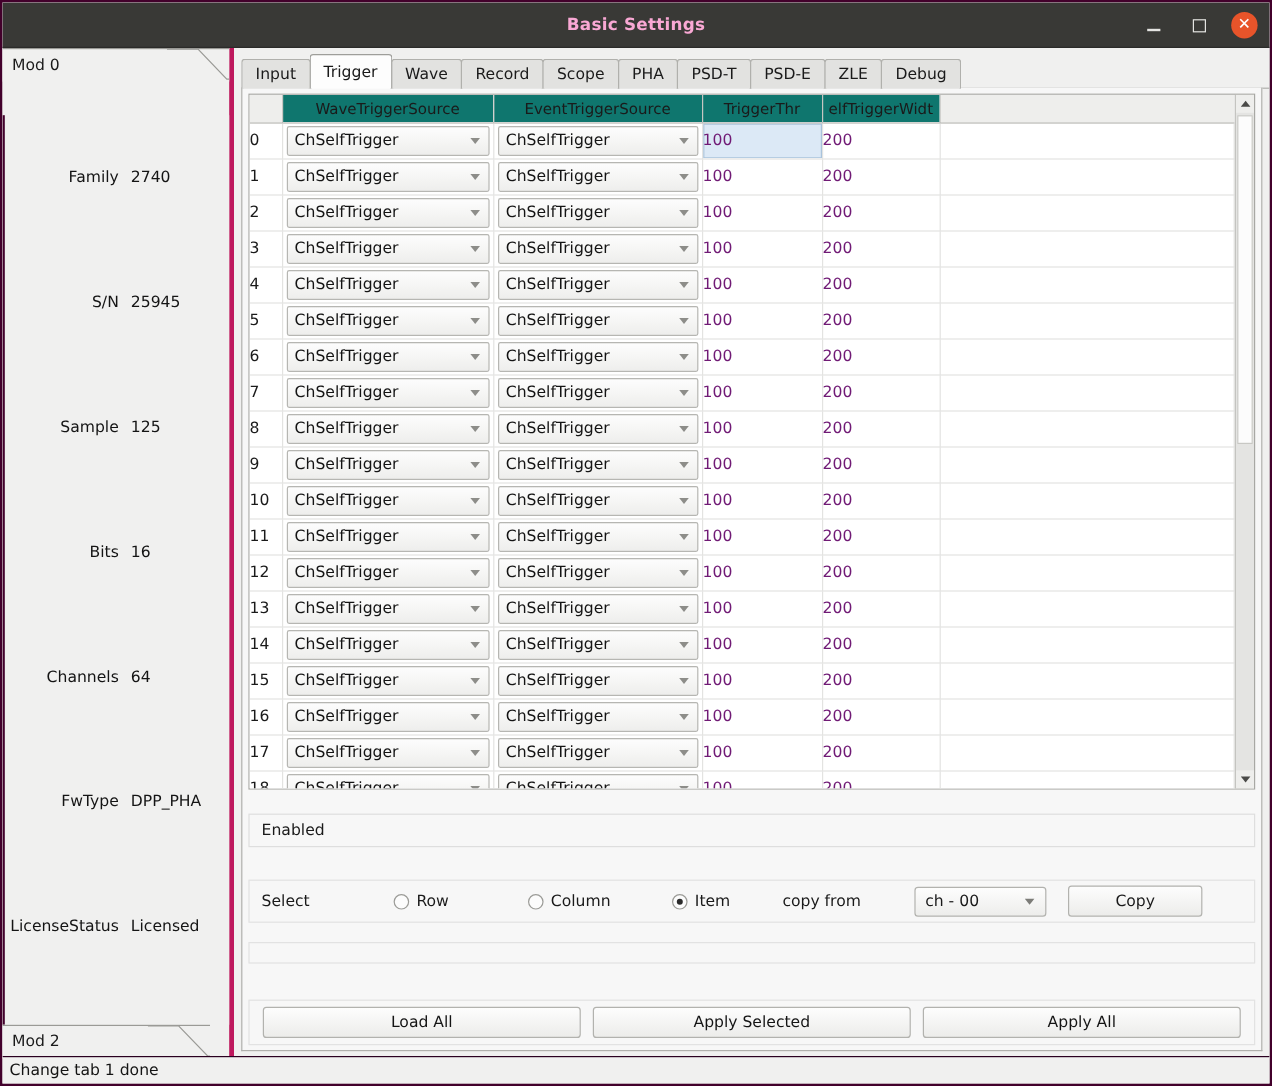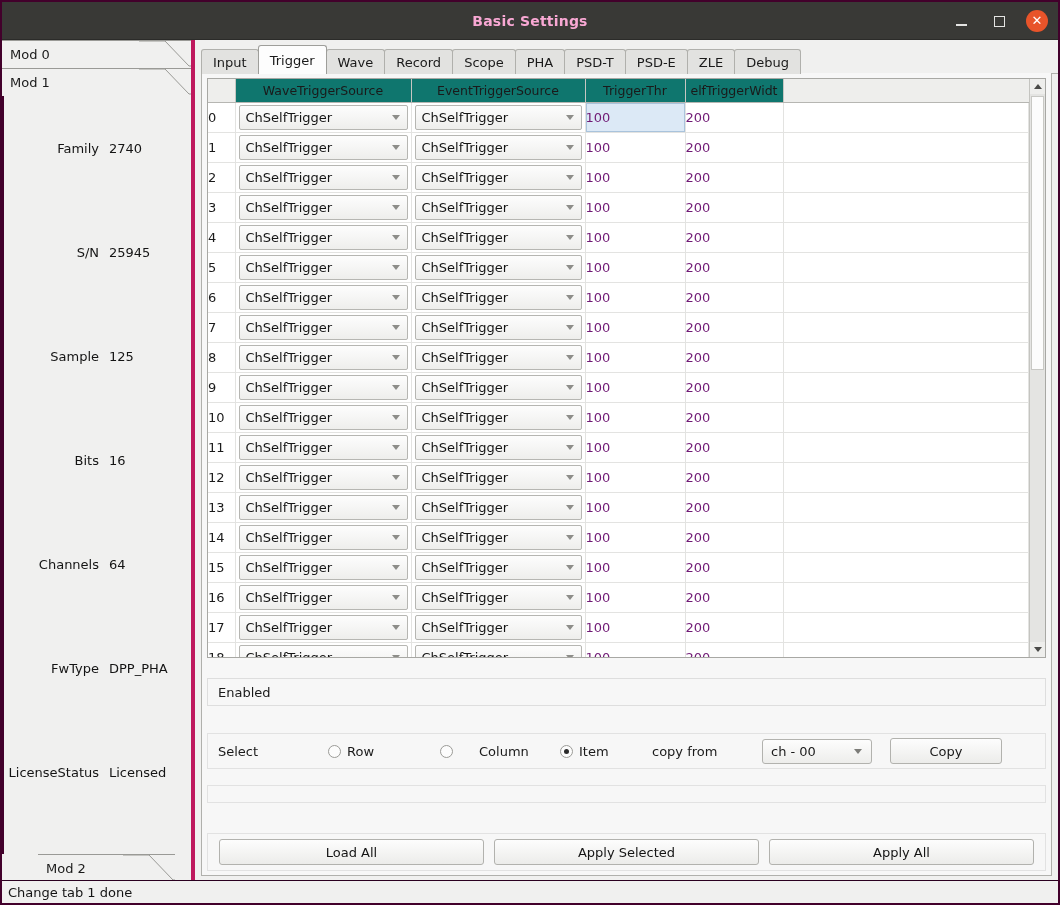--- a/index.html
+++ b/index.html
@@ -115,21 +115,21 @@
     padding-right: 10px;
     font-size: 13px;
     color: #141414;
   }
   .info-val {
     flex: 0 0 82px;
     text-align: left;
     font-size: 13px;
     color: #141414;
   }
-  #mod2tab { position: absolute; left: 0; right: 16px; bottom: 0; margin-left: 36px; }
+  #mod2tab { position: absolute; left: 0; right: 16px; bottom: 0; }
 
   
   #mainpanel {
     position: relative;
     flex: 1 1 auto;
     background: #f0f0ef;
     padding: 0;
   }
 
   
@@ -326,21 +326,21 @@
     position: relative;
   }
   .radio-dot.on::after {
     content: "";
     position: absolute;
     left: 3px; top: 3px;
     width: 5px; height: 5px; border-radius: 50%;
     background: #2b2b2b;
   }
   #radio-row  { margin-left: 0px; width: 112px; }
-  #radio-col  { margin-left: 0px; width: 120px; gap: 20px; }
+  #radio-col  { margin-left: 0px; width: 120px; }
   #radio-item { margin-left: 0px; width: 92px; }
   #copyfrom-label { margin-left: 0px; width: 110px; }
   #chselect {
     width: 110px; height: 25px;
     background: linear-gradient(#fdfdfd, #ededeb);
     border: 1px solid #b2b2ae;
     border-radius: 3px;
     position: relative;
     display: flex; align-items: center;
     padding-left: 8px;
@@ -439,29 +439,20 @@
       <div class="modtab" style="top:0;">
         <div class="mt-top"></div>
         <span class="modtab-label">Mod 0</span>
         <div class="mt-slant">
           <svg width="52" height="28" viewBox="0 0 52 28">
             <path d="M0,1 L26,1 L50,26 L52,26" fill="none" stroke="#9a9a96" stroke-width="1"></path>
           </svg>
         </div>
       </div>
 
-      <div class="modtab">
-        <div class="mt-top"></div>
-        <span class="modtab-label">Mod 1</span>
-        <div class="mt-slant">
-          <svg width="52" height="28" viewBox="0 0 52 28">
-            <path d="M0,1 L26,1 L50,26 L52,26" fill="none" stroke="#9a9a96" stroke-width="1"></path>
-          </svg>
-        </div>
-      </div>
 
       <div id="mod-active-area">
         <div class="info-row">
           <div class="info-key">Family</div>
           <div class="info-val">2740</div>
         </div>
         <div class="info-row">
           <div class="info-key">S/N</div>
           <div class="info-val">25945</div>
         </div>

